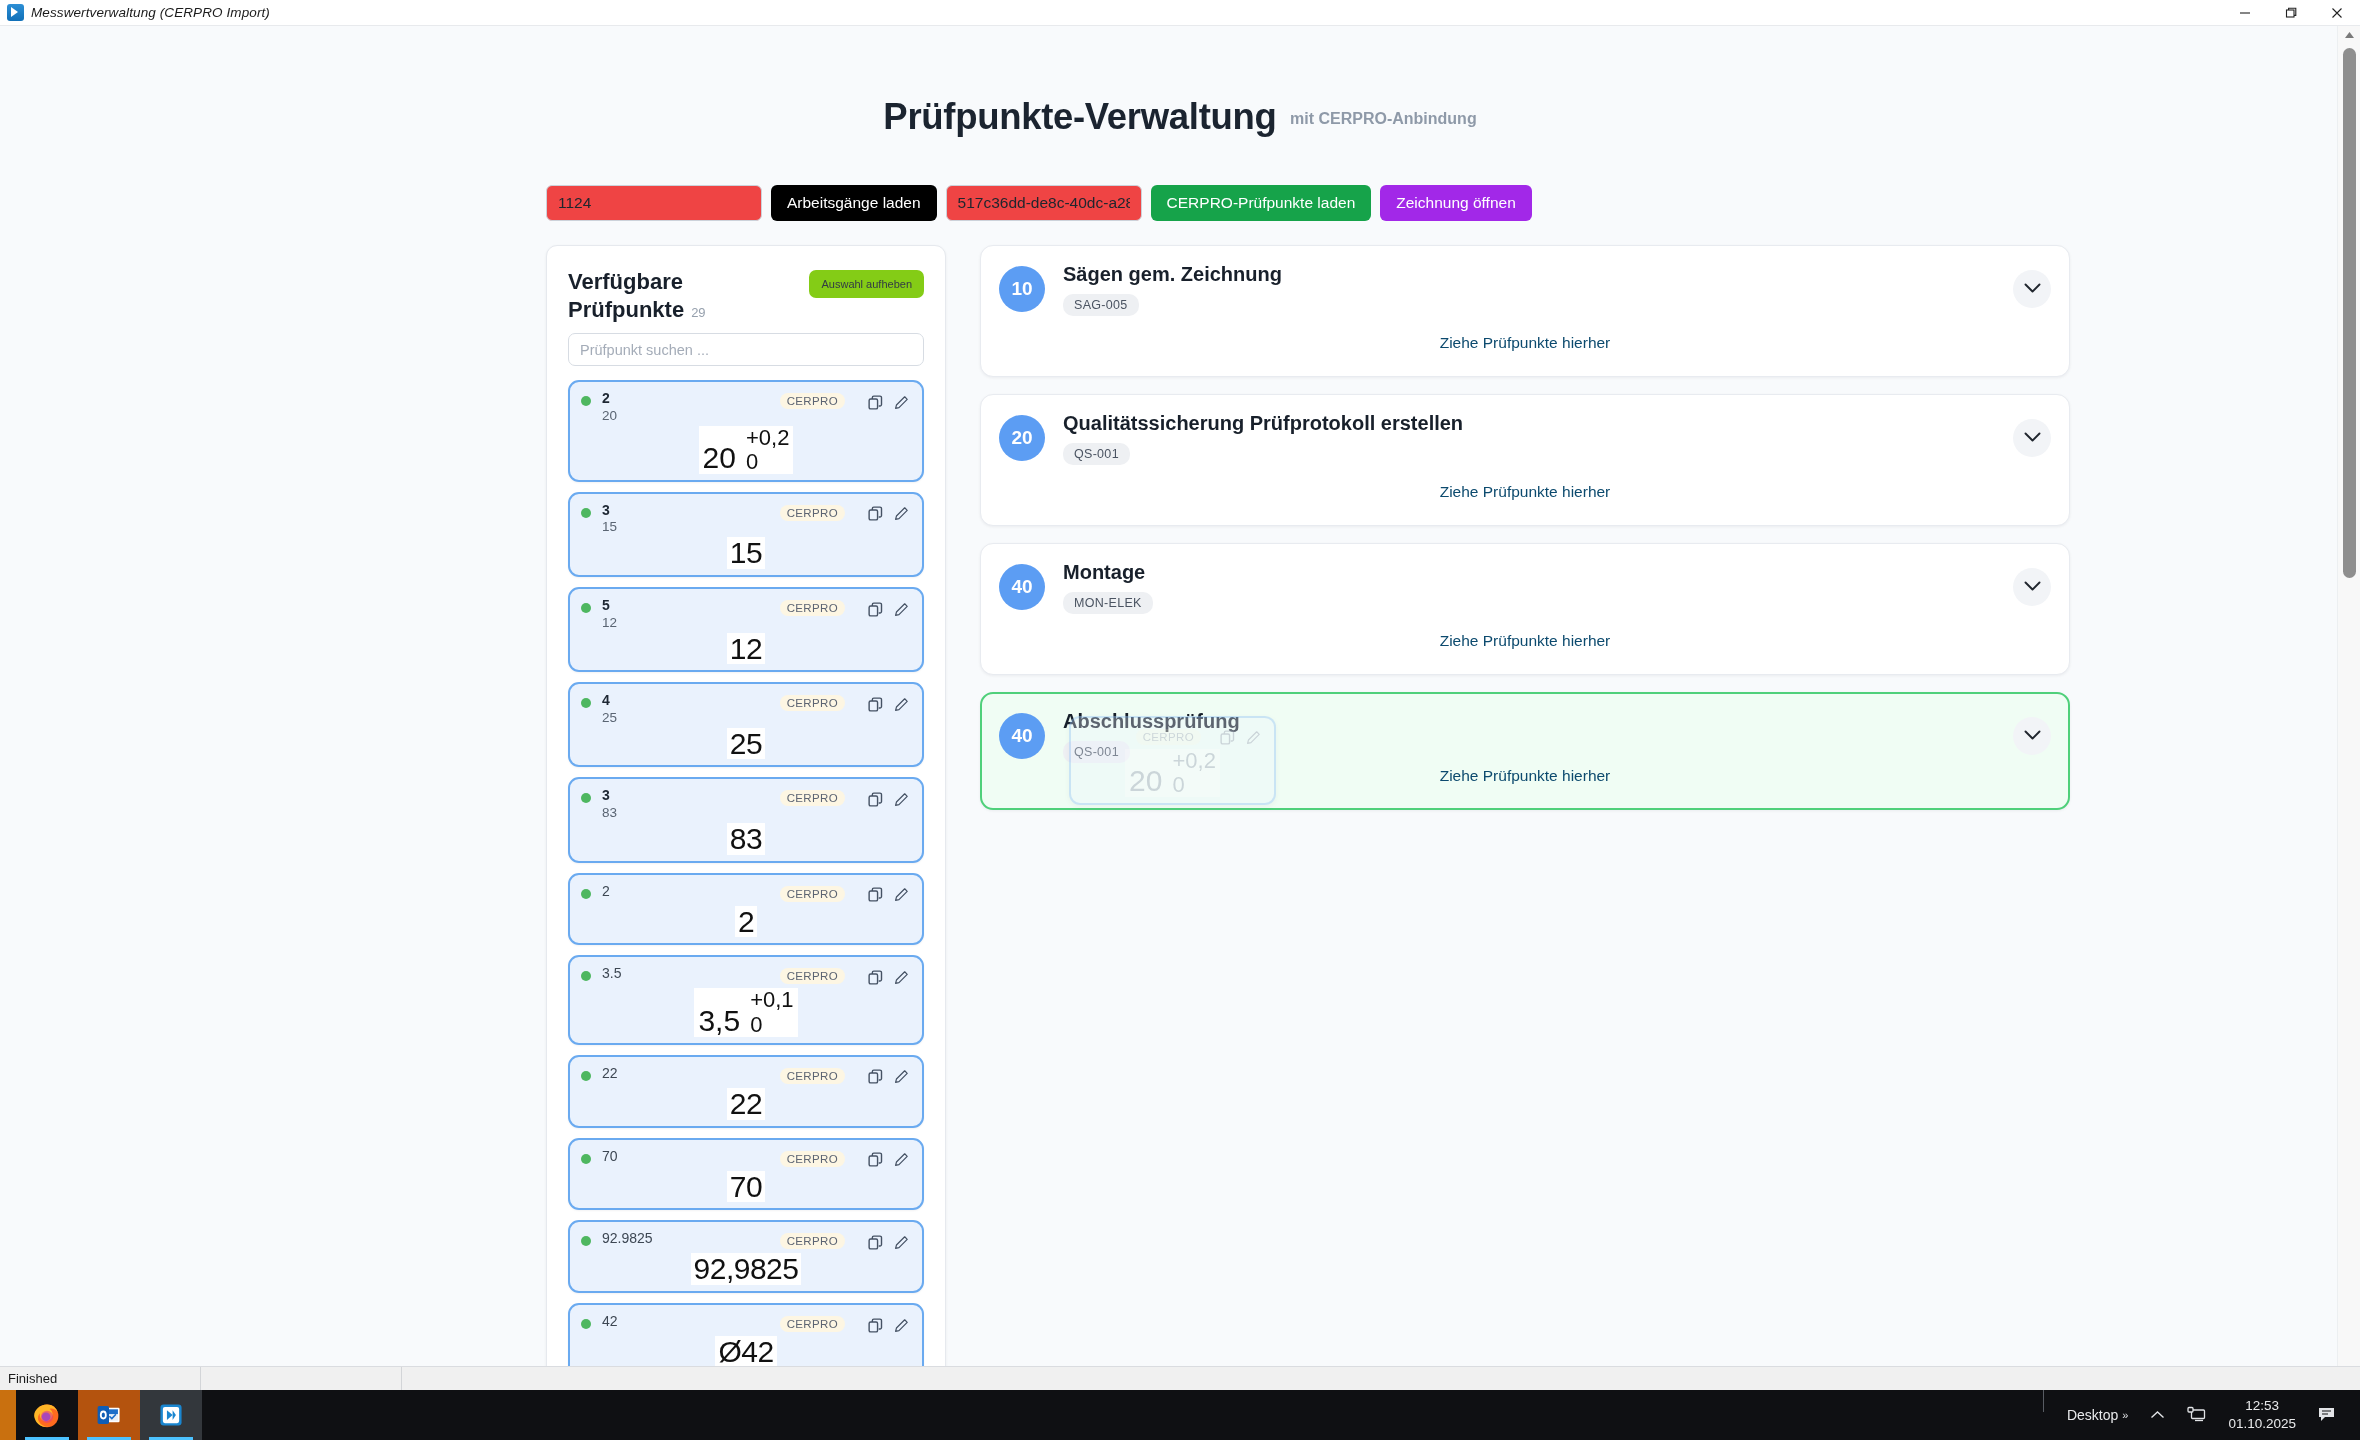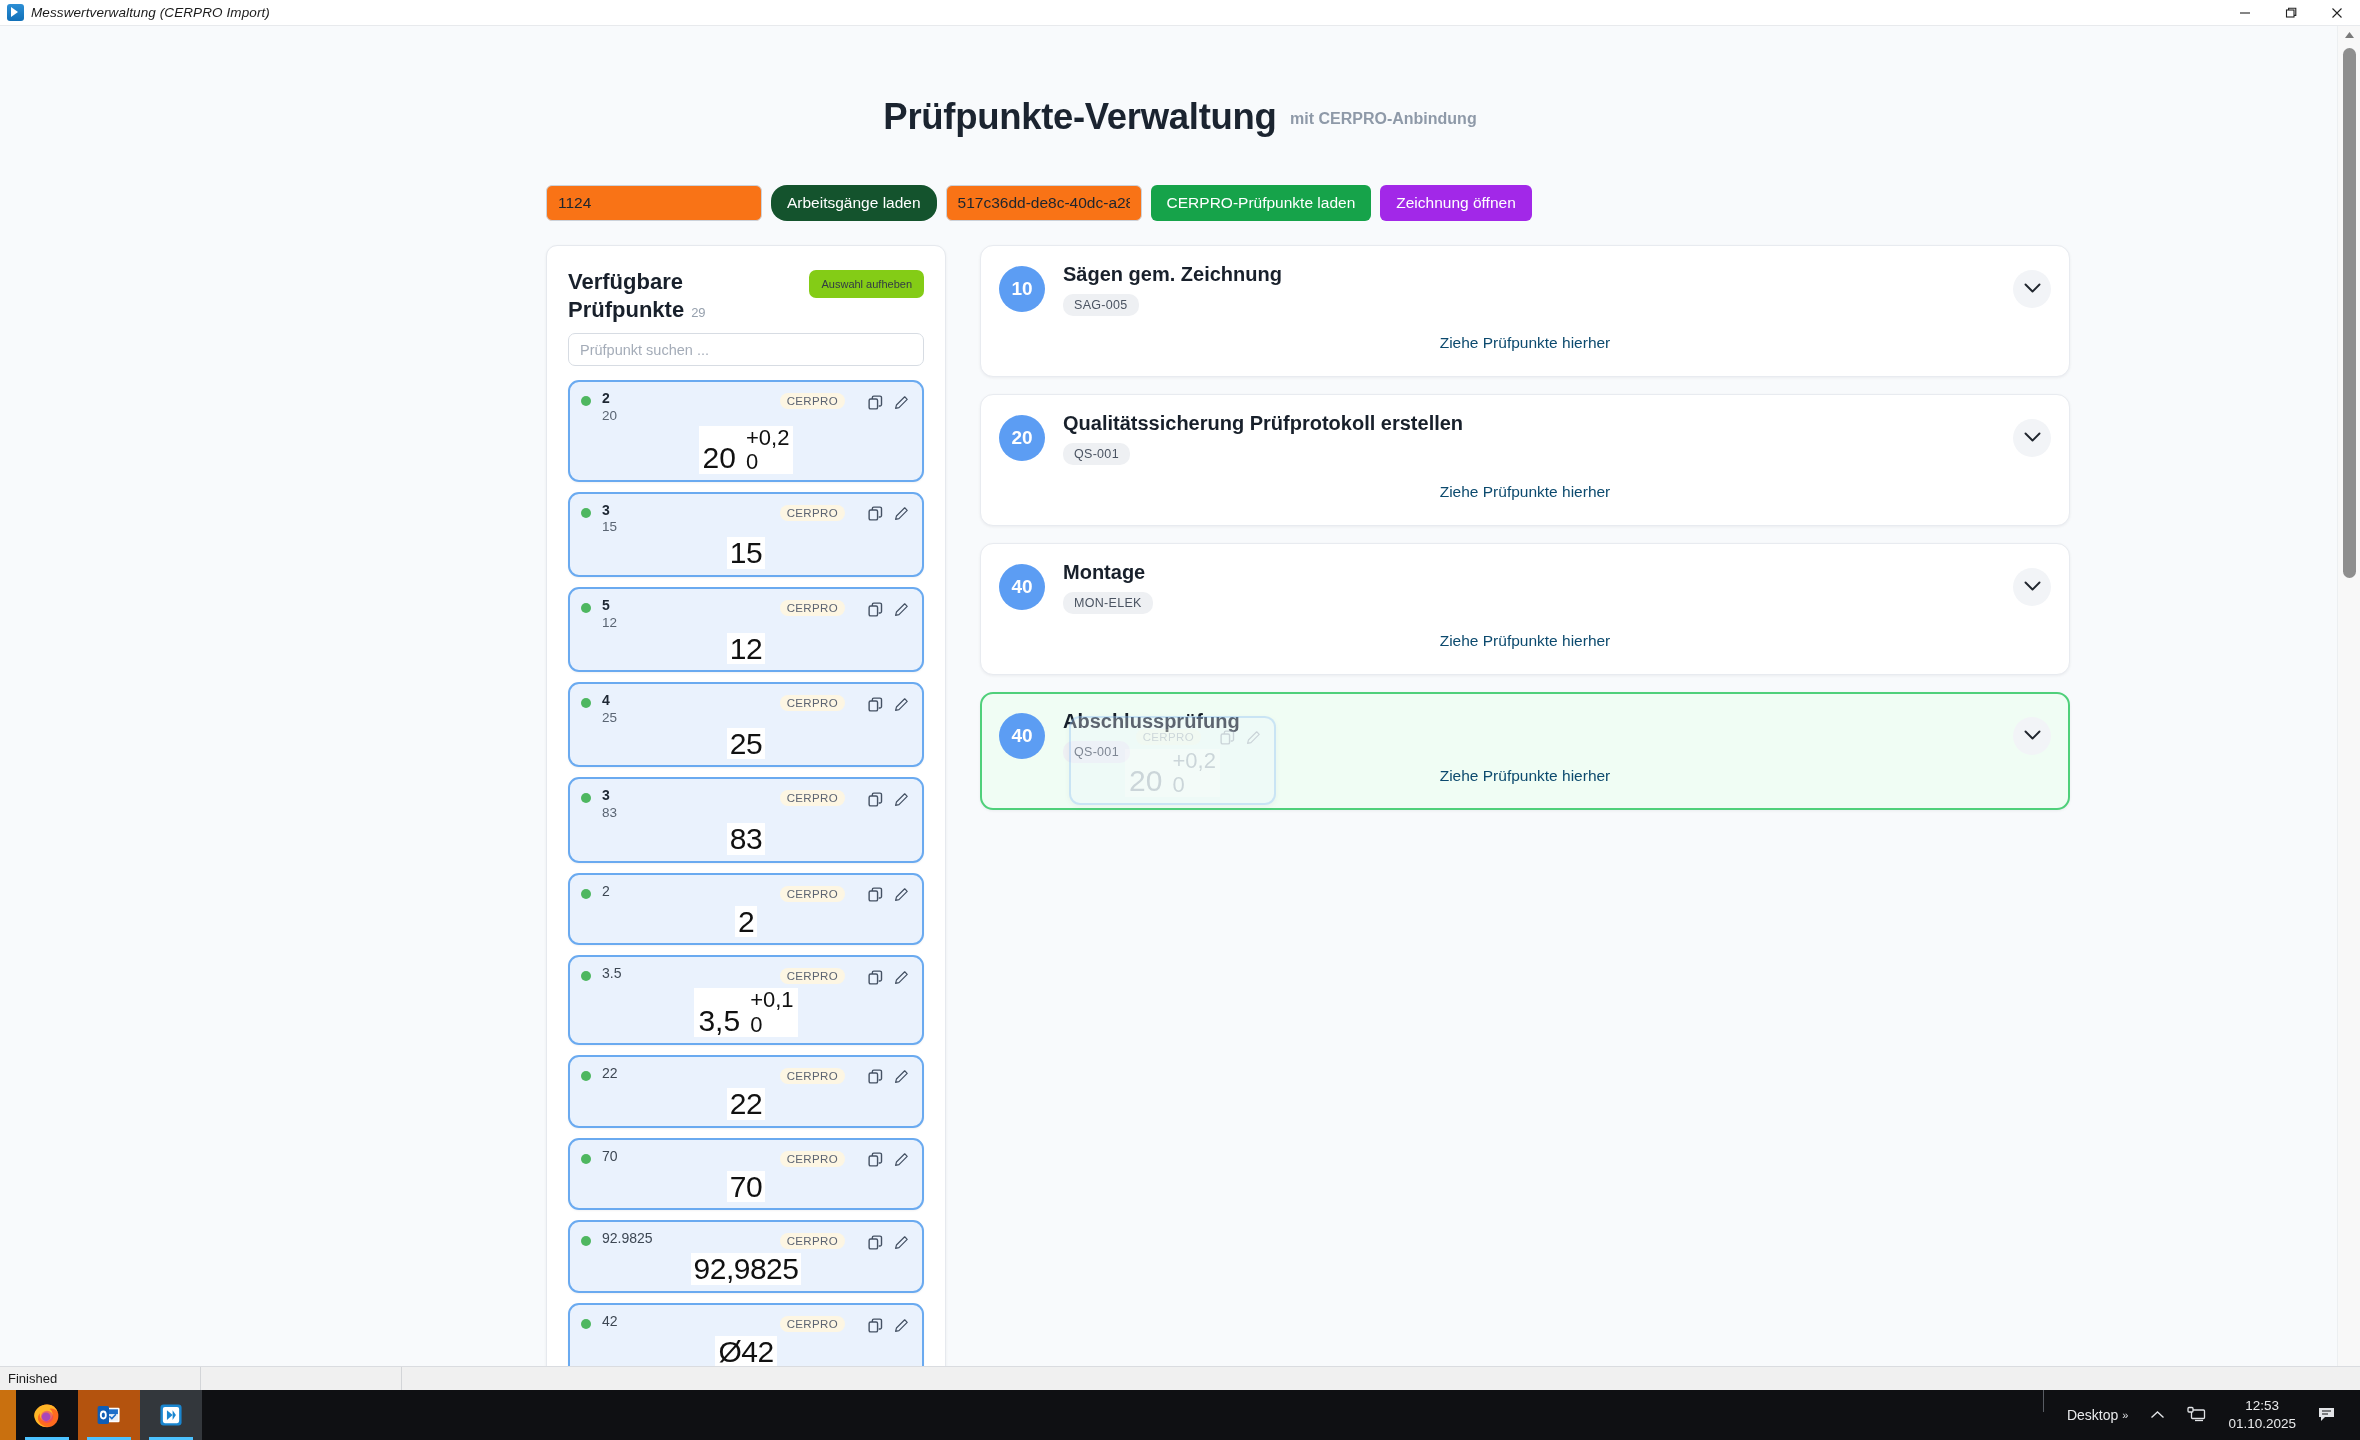--- a/index.html
+++ b/index.html
@@ -113,40 +113,40 @@
   
   #toolbar {
     display: flex; align-items: center; gap: 9px;
     margin-top: 22px;
     padding-left: 546px;
   }
   .tb-input {
     height: 36px;
     border: 1px solid #ccd2da;
     border-radius: 6px;
-    background: #f97316;
+    background: #ef4444;
     font-size: 15.5px;
     color: #20262e;
     padding: 0 11px;
     font-family: inherit;
     outline: none;
   }
   #workorder-input { width: 216px; }
   #cerpro-id-input { width: 196px; }
   .tb-btn {
     height: 36px;
     border: none; border-radius: 6px;
     color: #fff;
     font-size: 15.5px;
     font-family: inherit;
     padding: 0 16px;
     cursor: pointer;
     white-space: nowrap;
   }
-  .tb-btn.blue   { background: #14532d; border-radius: 16px; }
+  .tb-btn.blue   { background: #000000; }
   .tb-btn.green  { background: #16a34a; }
   .tb-btn.purple { background: #a228e8; }
 
   
   #main {
     display: flex;
     gap: 34px;
     margin-top: 24px;
     padding-left: 546px;
   }

